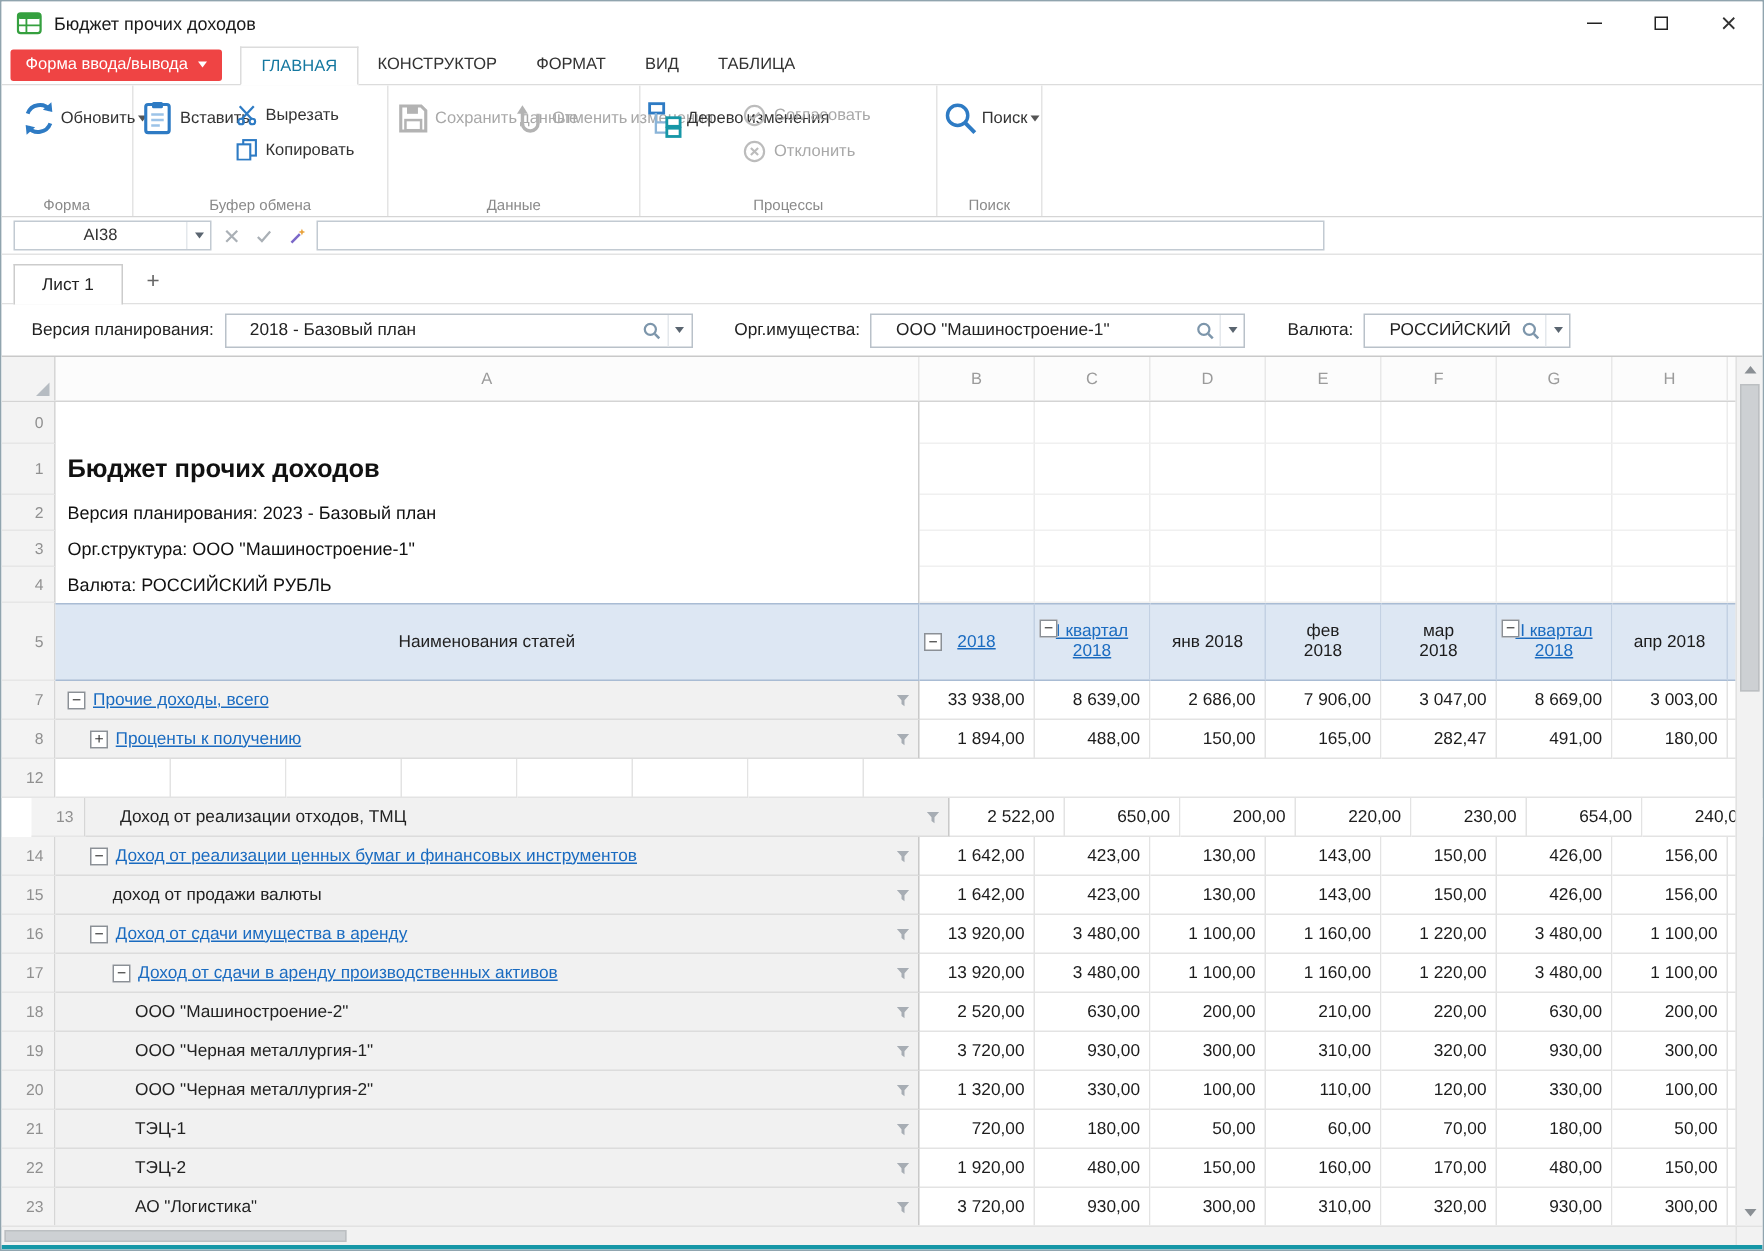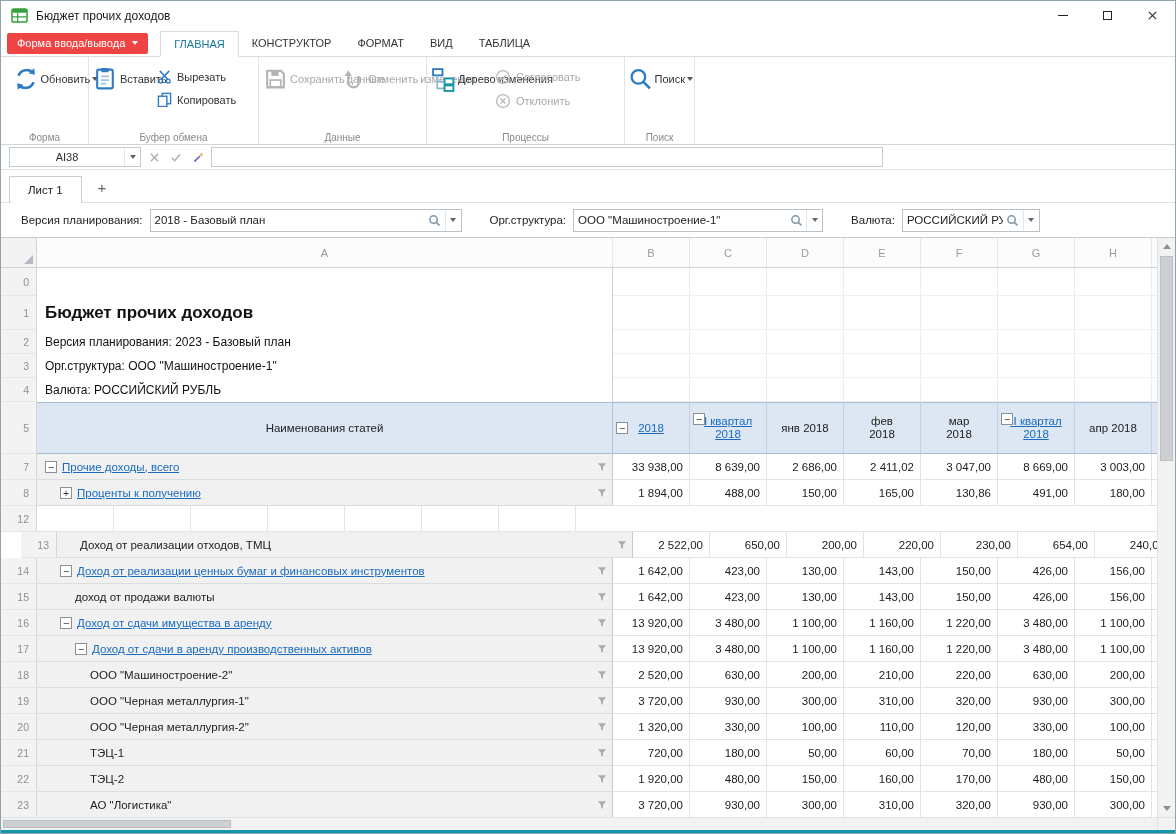--- a/index.html
+++ b/index.html
@@ -53,21 +53,21 @@
 
   
   .sheetrow { height:33px; flex:0 0 auto; display:flex; align-items:flex-end; padding-left:8px; border-bottom:1px solid #e0e0e0; background:#fff; }
   .sheettab { height:27px; padding:0 18px; border:1px solid #cccccc; border-bottom:none; display:flex; align-items:center; font-size:11.5px; color:#222; background:#fff; position:relative; top:1px; }
   .addtab { margin-left:16px; font-size:15px; color:#666; padding-bottom:6px; }
 
   
   .paramsrow { height:35px; flex:0 0 auto; display:flex; align-items:center; padding-left:20px; border-bottom:1px solid #c9c9c9; background:#fff; font-size:11.5px; color:#222; }
   .p-label { margin-right:7px; white-space:nowrap; }
   .combo { height:23px; border:1px solid #b9c1c9; display:flex; align-items:center; background:#fff; flex:0 0 auto; }
-  .cv-text { flex:1; padding:0 4px; font-size:11.5px; color:#222; white-space:nowrap; overflow:hidden; }
+  .cv-text { flex:1; padding:0 16px; font-size:11.5px; color:#222; white-space:nowrap; overflow:hidden; }
   .cv-search { width:20px; display:flex; align-items:center; justify-content:center; }
   .cv-caret { width:16px; height:100%; display:flex; align-items:center; justify-content:center; border-left:1px solid #e4e8ec; }
 
   
   .gridwrap { height:579px; flex:0 0 auto; position:relative; overflow:hidden; background:#fff; }
   .colheads { width:1158px; height:30px; display:flex; background:#fcfcfc; border-bottom:1px solid #d4d4d4; }
   .corner { width:36px; position:relative; background:#f3f3f3; border-right:1px solid #d6d6d6; flex:0 0 auto; }
   .corner::after { content:""; position:absolute; right:3px; bottom:3px; border-bottom:9px solid #b6bcc2; border-left:9px solid transparent; }
   .clh { display:flex; align-items:center; justify-content:center; font-size:11px; color:#9b9b9b; border-right:1px solid #e8e8e8; flex:0 0 auto; }
   .clh-sliver { flex:1; }
@@ -316,21 +316,21 @@
         <span class="cv-search">
           <svg width="13" height="13" viewBox="0 0 14 14">
             <circle cx="6" cy="6" r="4" fill="none" stroke="#7d96ab" stroke-width="1.6"></circle>
             <path d="M9.2 9.2l3.2 3.2" stroke="#7d96ab" stroke-width="1.8"></path>
           </svg>
         </span>
         <span class="cv-caret">
           <span class="caret-g"></span>
         </span>
       </div>
-      <span class="p-label">Орг.структура:</span>
+      <span class="p-label">Орг.имущества:</span>
       <div class="combo" style="width: 250px; margin-right: 28px;">
         <span class="cv-text">ООО "Машиностроение-1"</span>
         <span class="cv-search">
           <svg width="13" height="13" viewBox="0 0 14 14">
             <circle cx="6" cy="6" r="4" fill="none" stroke="#7d96ab" stroke-width="1.6"></circle>
             <path d="M9.2 9.2l3.2 3.2" stroke="#7d96ab" stroke-width="1.8"></path>
           </svg>
         </span>
         <span class="cv-caret">
           <span class="caret-g"></span>
@@ -473,42 +473,42 @@
             <span class="rname rlink">Прочие доходы, всего</span>
             <span class="filter">
               <svg width="10" height="10" viewBox="0 0 11 11">
                 <path d="M1 1.5h9L6.6 5.4v4.4L4.4 8V5.4z" fill="#a7adb4"></path>
               </svg>
             </span>
           </div>
           <div class="cv">33 938,00</div>
           <div class="cv">8 639,00</div>
           <div class="cv">2 686,00</div>
-          <div class="cv">2 411,02</div>
+          <div class="cv">7 906,00</div>
           <div class="cv">3 047,00</div>
           <div class="cv">8 669,00</div>
           <div class="cv">3 003,00</div>
           <div class="sliver"></div>
         </div>
         <div class="grow data" style="height: 26px;">
           <div class="rn">8</div>
           <div class="ca" style="padding-left: 23px;">
             <span class="tbox">+</span>
             <span class="rname rlink">Проценты к получению</span>
             <span class="filter">
               <svg width="10" height="10" viewBox="0 0 11 11">
                 <path d="M1 1.5h9L6.6 5.4v4.4L4.4 8V5.4z" fill="#a7adb4"></path>
               </svg>
             </span>
           </div>
           <div class="cv">1 894,00</div>
           <div class="cv">488,00</div>
           <div class="cv">150,00</div>
           <div class="cv">165,00</div>
-          <div class="cv">130,86</div>
+          <div class="cv">282,47</div>
           <div class="cv">491,00</div>
           <div class="cv">180,00</div>
           <div class="sliver"></div>
         </div>
         <div class="grow data" style="height: 26px;">
           <div class="rn">12</div>
           <div class="cv"></div>
           <div class="cv"></div>
           <div class="cv"></div>
           <div class="cv"></div>

